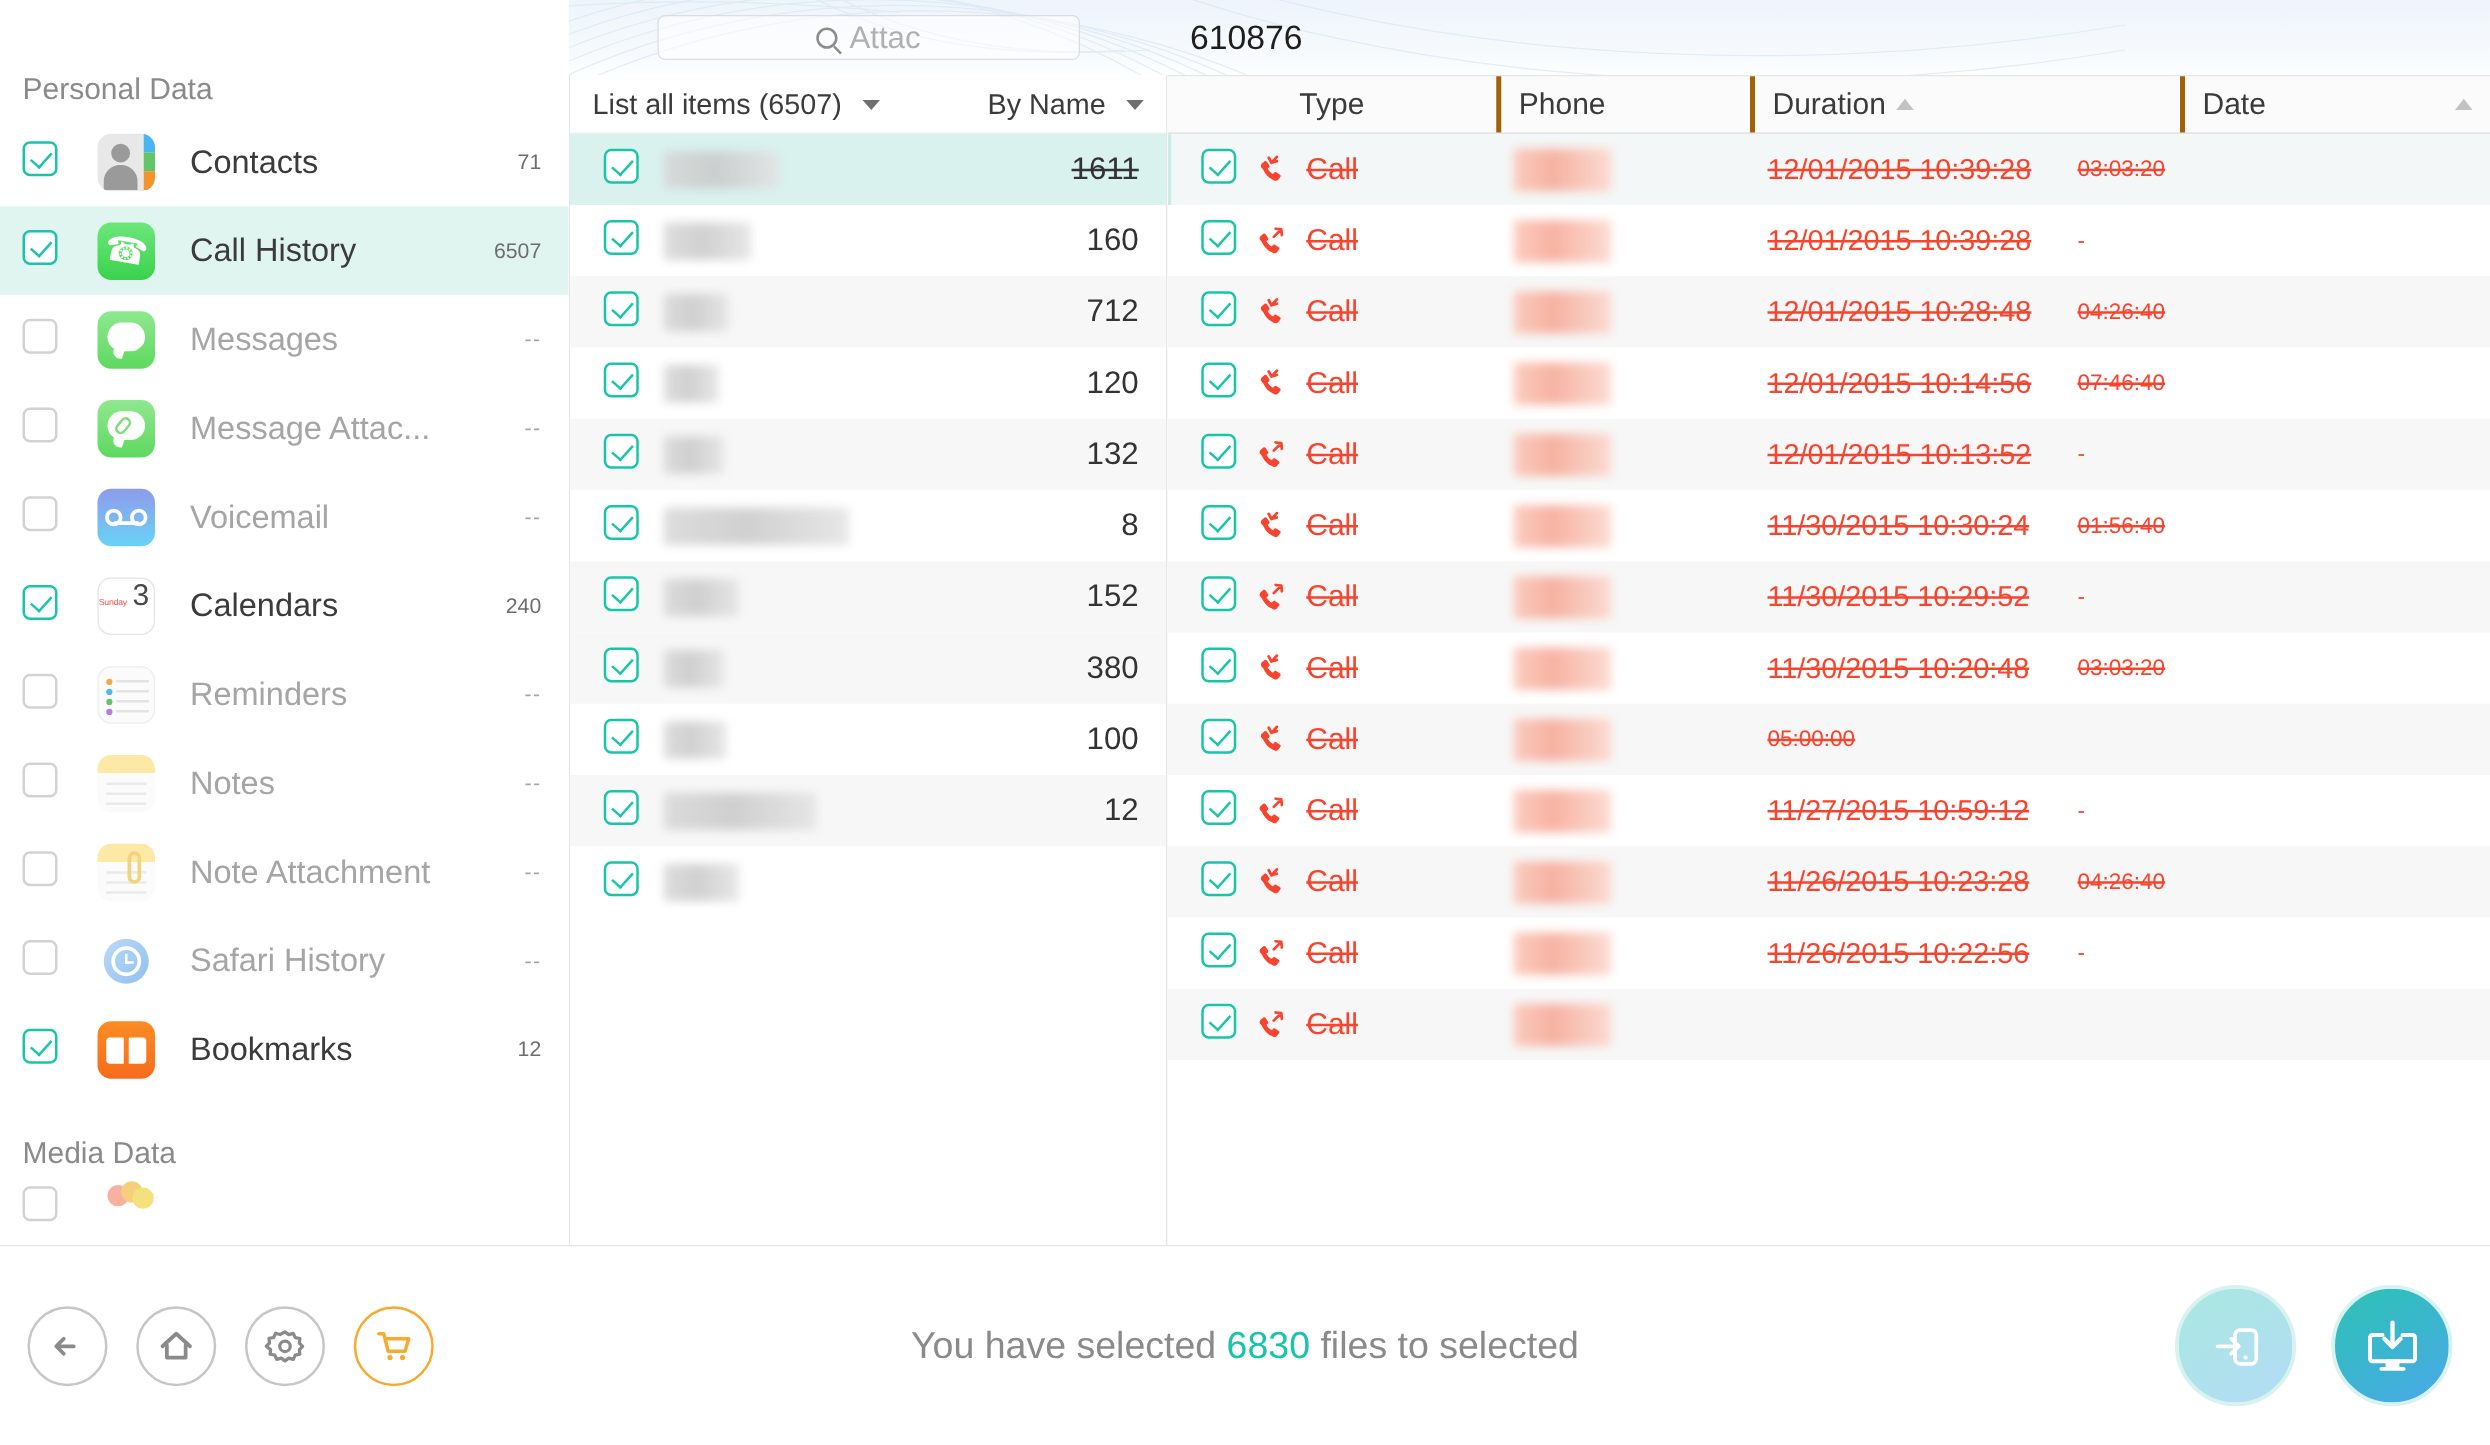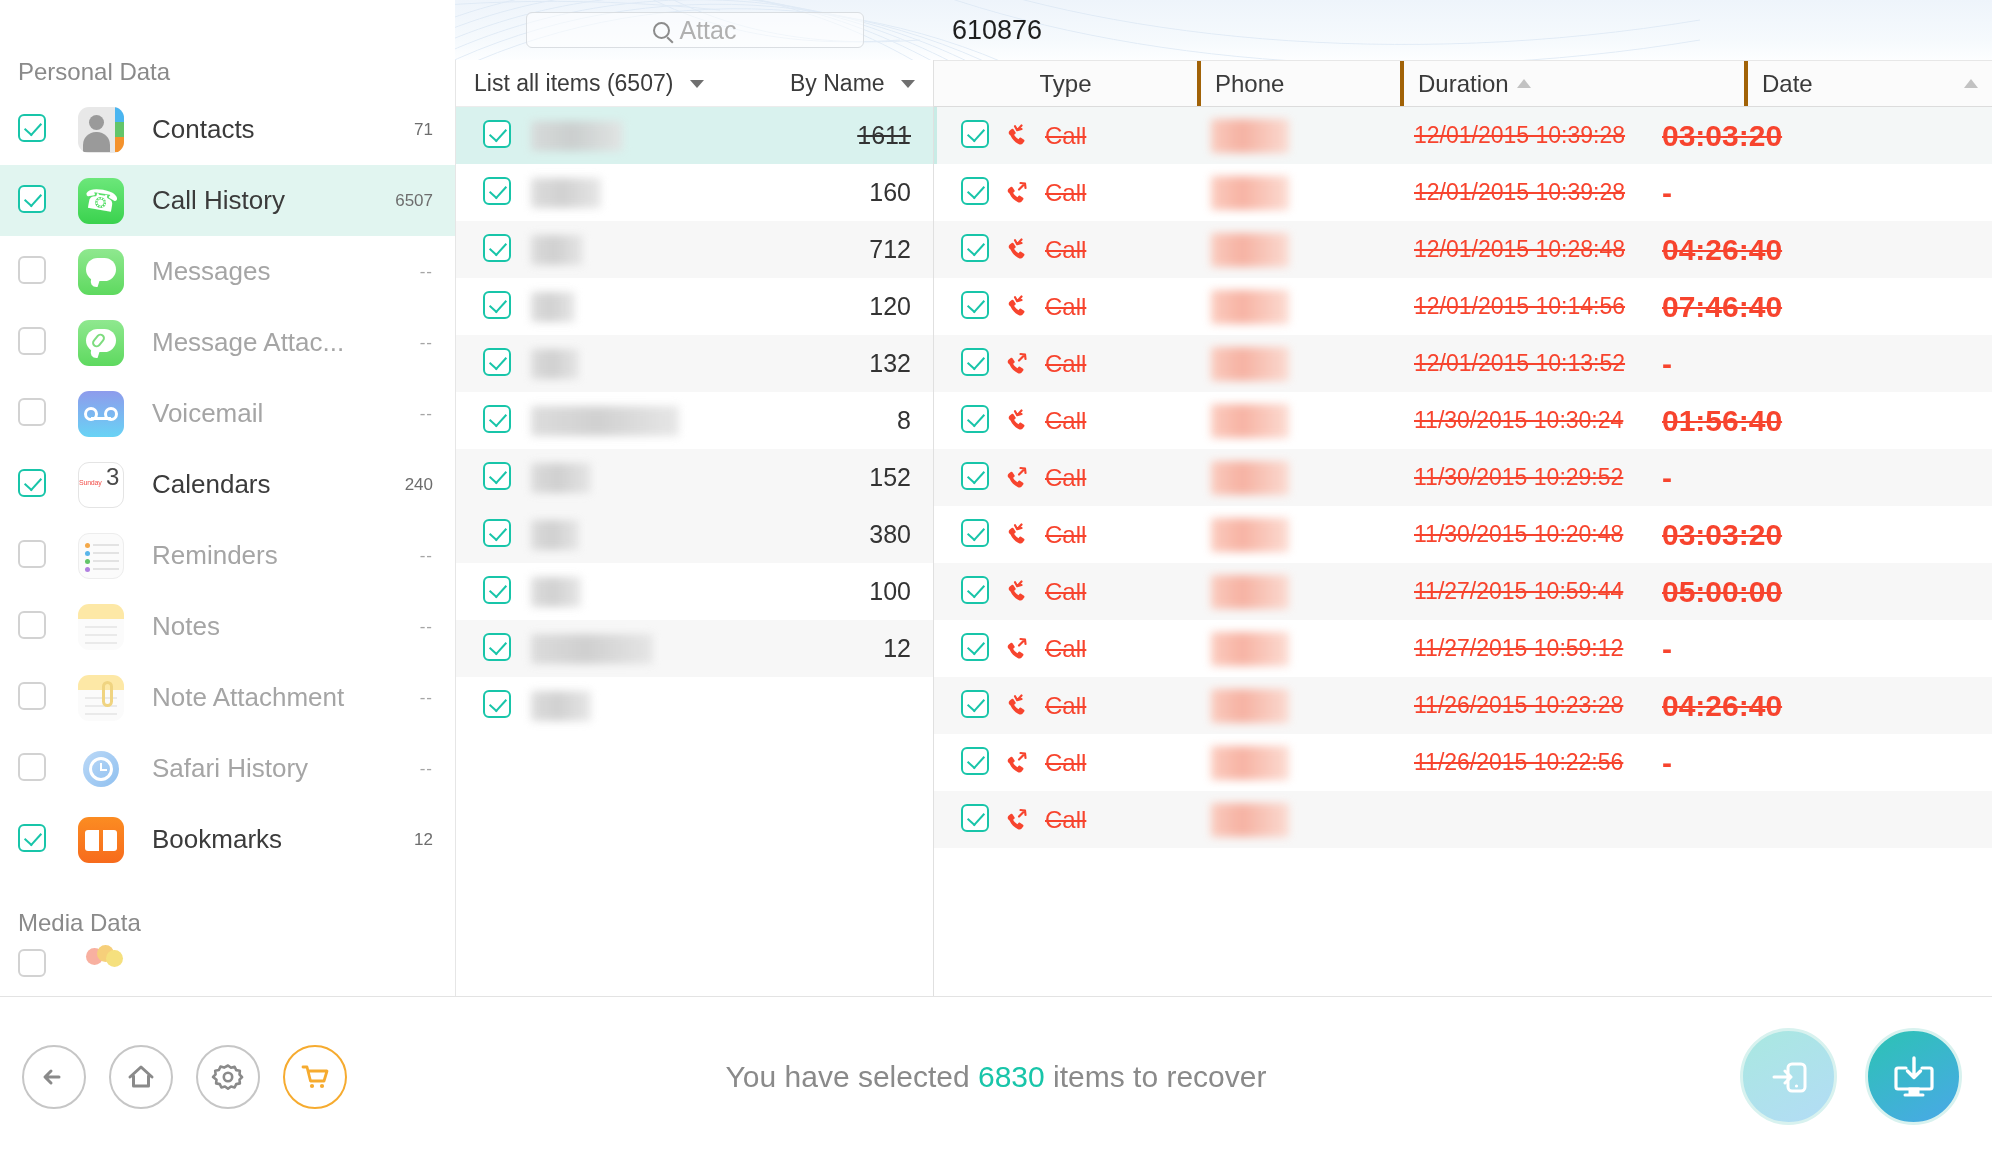--- a/index.html
+++ b/index.html
@@ -180,21 +180,21 @@
   .trow.sel { background: #f4f7f7; box-shadow: inset 3px 0 0 #c9ece6; }
   .td { display: flex; align-items: center; height: 100%; }
   .td.c-type { flex: 0 0 263px; padding-left: 27px; }
   .td.c-phone { flex: 0 0 203px; padding-left: 14px; }
   .td.c-date { flex: 0 0 248px; padding-left: 14px; }
   .td.c-dur { flex: 1; padding-left: 14px; }
 
   .td .calltext { font-size: 24px; color: #f7442e; text-decoration: line-through;
     text-decoration-thickness: 2px; margin-left: 14px; }
   .td .dt { font-size: 23px; color: #f7442e; text-decoration: line-through; text-decoration-thickness: 2px; }
-  .td .du { font-size: 30px; color: #f7442e; text-decoration: line-through; text-decoration-thickness: 2px; font-weight: bold; }
+  .td .du { font-size: 18px; color: #f7442e; text-decoration: line-through; text-decoration-thickness: 2px; }
   .td .du.dash { text-decoration: none; }
 
   .phoneblur { height: 34px; width: 78px; border-radius: 2px; }
 
   
   .callicon { width: 26px; height: 26px; position: relative; flex: 0 0 26px; }
   .callicon svg { display: block; }
 
   
   .bottom {
@@ -696,23 +696,20 @@
                 <svg width="26" height="26" viewBox="0 0 26 26">
                   <path d="M5.5 12.5c2.2 4.6 4.6 6.8 9 8.9 1.2.5 2.4.1 3.2-.9l1.5-1.9c.5-.6.4-1.4-.2-1.8l-3-2c-.6-.4-1.4-.2-1.8.4l-.7 1c-2-1.1-3.3-2.4-4.4-4.4l1-.7c.6-.4.8-1.2.4-1.8l-2-3C8.1 5.7 7.3 5.6 6.7 6L4.8 7.6c-1 .8-1.4 2-.9 3.2.4.6.9 1.2 1.6 1.7z" fill="#f7442e"></path>
                   <path d="M16.5 2.5 L12.2 7.2 M10 3.2 L12.2 7.2 L16.5 6" stroke="#f7442e" stroke-width="2.2" fill="none" stroke-linecap="round" stroke-linejoin="round"></path>
                 </svg>
               </span>
               <span class="calltext">Call</span>
             </div>
             <div class="td c-phone">
               <span class="phoneblur blurpx" style="background: linear-gradient(90deg, rgb(251, 196, 181), rgb(246, 166, 148) 40%, rgb(252, 214, 203));"></span>
             </div>
-            <div class="td c-date">
-              <span class="dt">11/27/2015 10:59:44</span>
-            </div>
             <div class="td c-dur">
               <span class="du">05:00:00</span>
             </div>
           </div>
           <div class="trow">
             <div class="td c-type">
               <span><span class="cbox on"></span></span>
               <span class="callicon" style="margin-left: 16px;">
                 <svg width="26" height="26" viewBox="0 0 26 26">
                   <path d="M4.5 13.5c2.2 4.6 4.6 6.8 9 8.9 1.2.5 2.4.1 3.2-.9l1.5-1.9c.5-.6.4-1.4-.2-1.8l-3-2c-.6-.4-1.4-.2-1.8.4l-.7 1c-2-1.1-3.3-2.4-4.4-4.4l1-.7c.6-.4.8-1.2.4-1.8l-2-3C7.1 6.7 6.3 6.6 5.7 7L3.8 8.6c-1 .8-1.4 2-.9 3.2.4.6.9 1.2 1.6 1.7z" fill="#f7442e"></path>
@@ -819,21 +816,21 @@
       <div class="cbtn cart">
         <svg width="34" height="34" viewBox="0 0 34 34">
           <path d="M5 7 H9 L12.5 21 H26 L29 11 H11" stroke="#f6ab2f" stroke-width="2.8" fill="none" stroke-linecap="round" stroke-linejoin="round"></path>
           <circle cx="14" cy="26" r="2.1" fill="#f6ab2f"></circle>
           <circle cx="24" cy="26" r="2.1" fill="#f6ab2f"></circle>
         </svg>
       </div>
     </div>
 
     <div class="statusline">
-      <span>You have selected </span><b>6830</b><span> items to recover</span>
+      <span>You have selected </span><b>6830</b><span> files to selected</span>
     </div>
 
     <div class="bright">
       <div class="bigbtn b1">
         <svg width="48" height="48" viewBox="0 0 48 48">
           <rect x="23" y="11" width="17" height="27" rx="4" stroke="#fff" stroke-width="3" fill="none"></rect>
           <circle cx="31.5" cy="33" r="1.6" fill="#fff"></circle>
           <path d="M9 24 H26 M20 18 L26 24 L20 30" stroke="#fff" stroke-width="3" fill="none" stroke-linecap="round" stroke-linejoin="round"></path>
         </svg>
       </div>

